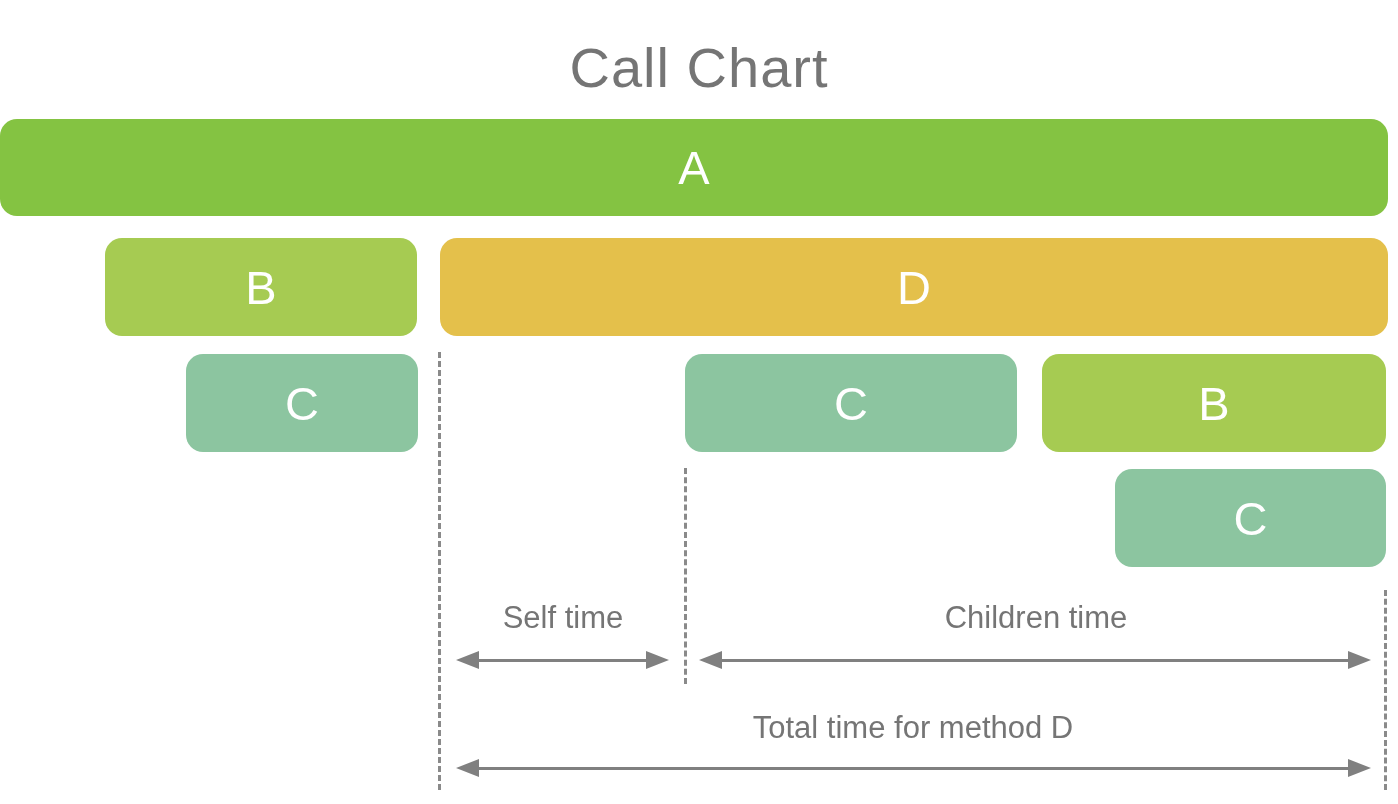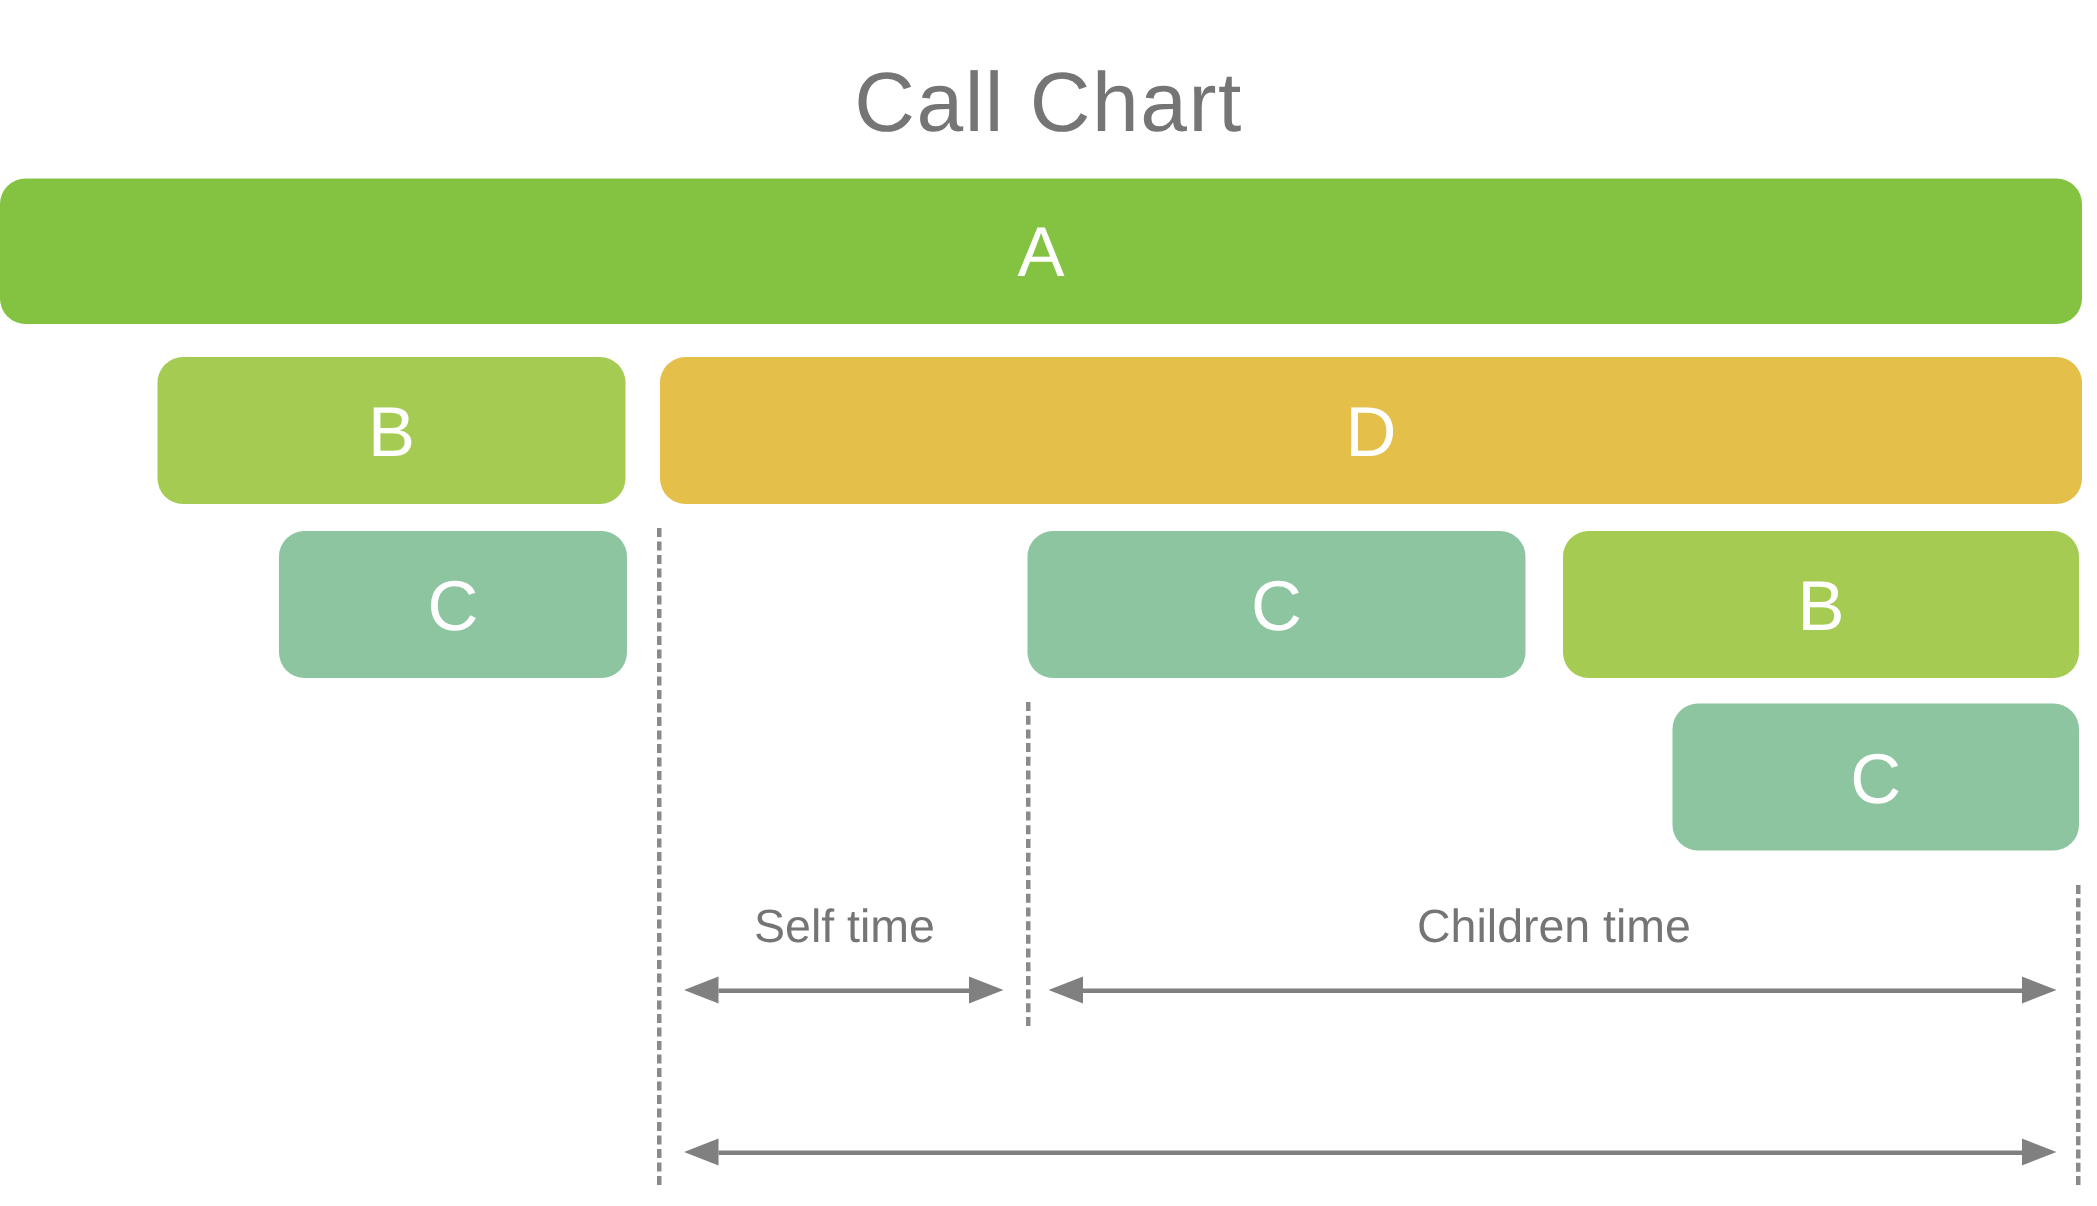--- a/index.html
+++ b/index.html
@@ -112,20 +112,21 @@
   </div>
 
   <div class="dash dash-1" style="border-left-color: rgb(138, 138, 138);"></div>
   <div class="dash dash-2" style="border-left-color: rgb(138, 138, 138);"></div>
   <div class="dash dash-3" style="border-left-color: rgb(138, 138, 138);"></div>
 
   <div class="ann ann-self" style="color: rgb(117, 117, 117);">Self time</div>
 
   <div class="ann ann-children" style="color: rgb(117, 117, 117);">Children time</div>
 
+  <div class="ann ann-total" style="color: rgb(117, 117, 117);">Total time for method D</div>
 
   <div class="arrow arrow-self">
     <span class="head head-left" style="border-right-color: rgb(128, 128, 128);"></span>
     <span class="shaft" style="background-color: rgb(128, 128, 128);"></span>
     <span class="head head-right" style="border-left-color: rgb(128, 128, 128);"></span>
   </div>
 
   <div class="arrow arrow-children">
     <span class="head head-left" style="border-right-color: rgb(128, 128, 128);"></span>
     <span class="shaft" style="background-color: rgb(128, 128, 128);"></span>

